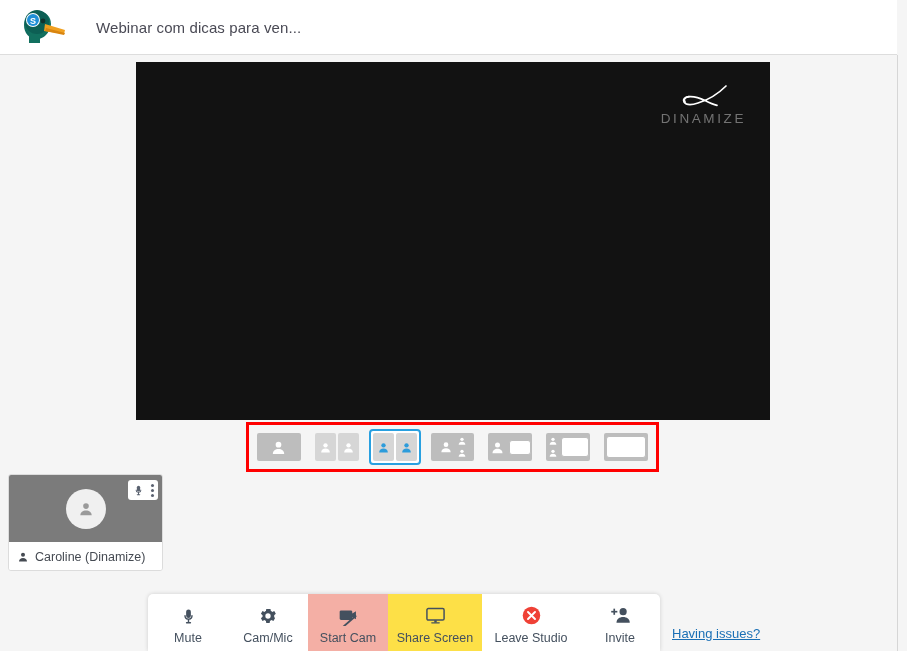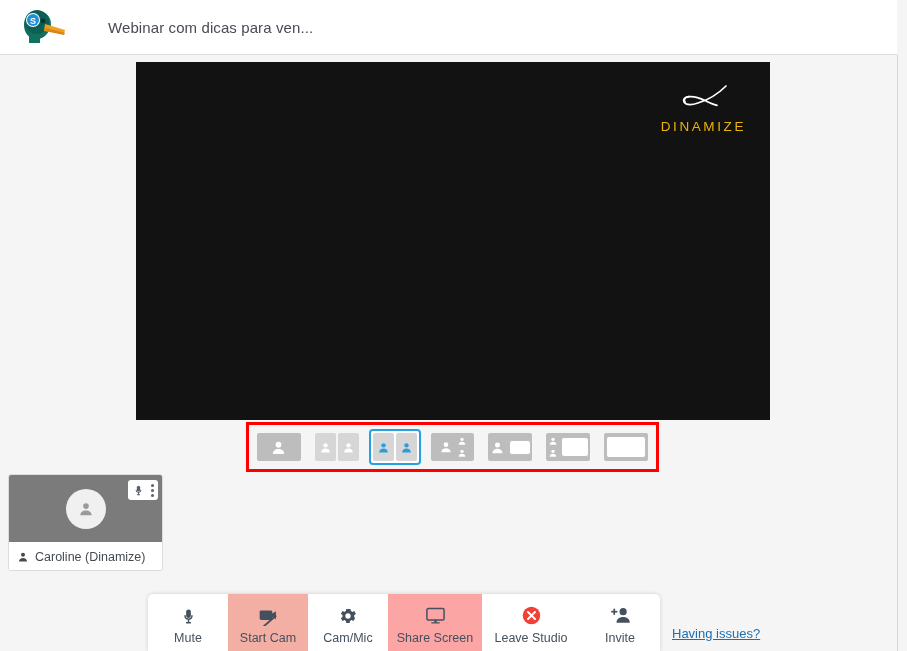--- a/index.html
+++ b/index.html
@@ -13,21 +13,21 @@
 
   
   .header {
     position: absolute; left: 0; top: 0; width: 897px; height: 55px;
     background: #ffffff;
     border-bottom: 1px solid #dddddd;
     display: flex; align-items: center;
   }
   .brand-logo { width: 48px; height: 40px; margin-left: 20px; flex: 0 0 auto; }
   .header-title {
-    margin-left: 40px;
+    margin-left: 28px;
     font-size: 15px;
     color: #4a4a55;
     letter-spacing: .1px;
     white-space: nowrap;
   }
 
   
   .side-rail {
     position: absolute; right: 0; top: 55px; width: 10px; height: 596px;
     background: #f5f5f5;
@@ -40,21 +40,21 @@
     background: #121212;
   }
   .watermark {
     position: absolute; right: 24px; top: 22px;
     display: flex; flex-direction: column; align-items: center;
     color: #ffffff;
   }
   .wm-mark { width: 54px; height: 26px; display: block; }
   .wm-text {
     font-size: 13.5px; letter-spacing: 2.6px; font-weight: 400;
-    color: #eab308; margin-top: 9px;
+    color: #737373; margin-top: 1px;
   }
 
   
   .layout-selector {
     position: absolute; left: 246px; top: 422px;
     width: 413px; height: 50px;
     border: 3px solid #ff0000;
     background: #f5f5f5;
     display: flex; align-items: center; gap: 6px;
     padding: 0 4px;
@@ -117,21 +117,21 @@
     display: flex; align-items: stretch; overflow: hidden; justify-content: space-between;
   }
   .tb-btn {
     width: 80px; display: flex; flex-direction: column;
     align-items: center; justify-content: center; gap: 5px;
     font-size: 12.5px; color: #44505e;
     padding-top: 4px;
   }
   .tb-btn .tb-ico { height: 22px; display: flex; align-items: flex-end; }
   .tb-btn.accent { background: #f4afa5; }
-  .tb-btn.subtle { background: #fca5a5; }
+  .tb-btn.subtle { background: #fde047; }
   .tb-btn.wide { width: 94px; }
   .tb-btn.xwide { width: 98px; }
 
   .help-link {
     position: absolute; left: 672px; top: 626px;
     font-size: 13px; color: #1a6fb5;
     white-space: nowrap;
   }
 </style>
 </head>
@@ -305,37 +305,37 @@
     <div class="tb-btn">
       <span class="tb-ico">
         <svg viewBox="0 0 24 24" width="19" height="19" fill="#44505e">
           <path d="M12 14a3 3 0 0 0 3-3V6a3 3 0 0 0-6 0v5a3 3 0 0 0 3 3z"></path>
           <path d="M17.3 11a.9.9 0 0 0-1.8 0 3.5 3.5 0 0 1-7 0 .9.9 0 0 0-1.8 0 5.3 5.3 0 0 0 4.4 5.2V19h-1.6a.85.85 0 0 0 0 1.7h5a.85.85 0 0 0 0-1.7H12.9v-2.8A5.3 5.3 0 0 0 17.3 11z"></path>
         </svg>
       </span>
       <span>Mute</span>
     </div>
 
+    <div class="tb-btn">
+      <span class="tb-ico">
+        <svg viewBox="0 0 24 24" width="20" height="20" fill="#44505e">
+          <path d="M19.4 13a7.6 7.6 0 0 0 0-2l2-1.6-1.9-3.3-2.4 1a7.5 7.5 0 0 0-1.7-1l-.4-2.6H9.9l-.4 2.6a7.5 7.5 0 0 0-1.7 1l-2.4-1L3.5 9.4 5.5 11a7.6 7.6 0 0 0 0 2l-2 1.6 1.9 3.3 2.4-1a7.5 7.5 0 0 0 1.7 1l.4 2.6h4.1l.4-2.6a7.5 7.5 0 0 0 1.7-1l2.4 1 1.9-3.3zM12 15.2A3.2 3.2 0 1 1 15.2 12 3.2 3.2 0 0 1 12 15.2z"></path>
+        </svg>
+      </span>
+      <span>Cam/Mic</span>
+    </div>
+
     <div class="tb-btn accent">
       <span class="tb-ico">
         <svg viewBox="0 0 24 24" width="21" height="21" fill="#44505e">
           <path d="M3.5 6.2h11.2c.9 0 1.6.7 1.6 1.6v1.9l4.2-2.6v9.1l-4.2-2.6v1.9c0 .9-.7 1.6-1.6 1.6H3.5c-.9 0-1.6-.7-1.6-1.6V7.8c0-.9.7-1.6 1.6-1.6z"></path>
           <rect x="1.6" y="18.6" width="22" height="2.1" fill="#44505e" transform="rotate(-41 12 19.6)"></rect>
         </svg>
       </span>
       <span>Start Cam</span>
-    </div>
-
-    <div class="tb-btn">
-      <span class="tb-ico">
-        <svg viewBox="0 0 24 24" width="20" height="20" fill="#44505e">
-          <path d="M19.4 13a7.6 7.6 0 0 0 0-2l2-1.6-1.9-3.3-2.4 1a7.5 7.5 0 0 0-1.7-1l-.4-2.6H9.9l-.4 2.6a7.5 7.5 0 0 0-1.7 1l-2.4-1L3.5 9.4 5.5 11a7.6 7.6 0 0 0 0 2l-2 1.6 1.9 3.3 2.4-1a7.5 7.5 0 0 0 1.7 1l.4 2.6h4.1l.4-2.6a7.5 7.5 0 0 0 1.7-1l2.4 1 1.9-3.3zM12 15.2A3.2 3.2 0 1 1 15.2 12 3.2 3.2 0 0 1 12 15.2z"></path>
-        </svg>
-      </span>
-      <span>Cam/Mic</span>
     </div>
 
     <div class="tb-btn subtle wide">
       <span class="tb-ico">
         <svg viewBox="0 0 24 24" width="21" height="21">
           <rect x="2.2" y="4" width="19.6" height="13.2" rx="1.6" fill="none" stroke="#44505e" stroke-width="1.7"></rect>
           <rect x="10.6" y="17.4" width="2.8" height="2.6" fill="#44505e"></rect>
           <rect x="7" y="19.6" width="10" height="1.6" rx=".8" fill="#44505e"></rect>
         </svg>
       </span>

